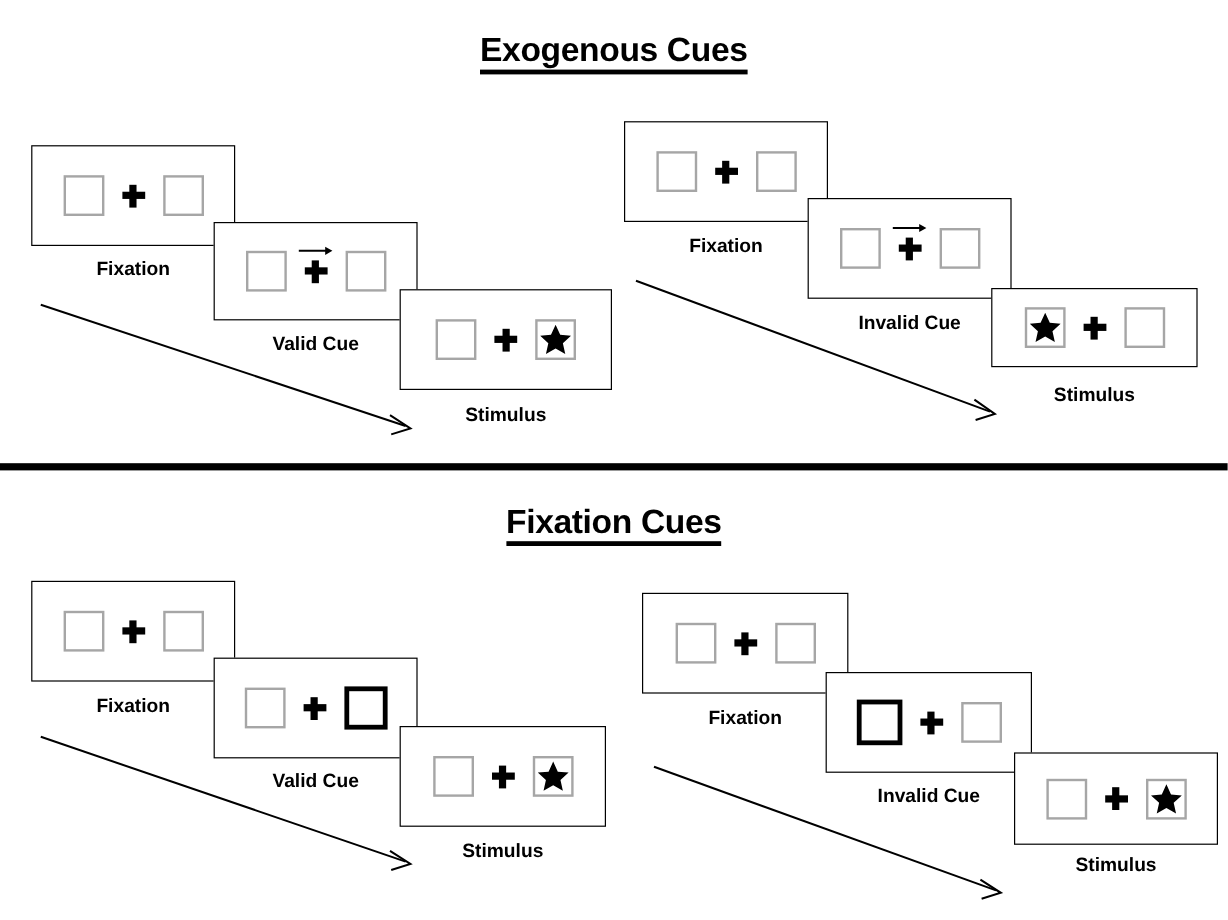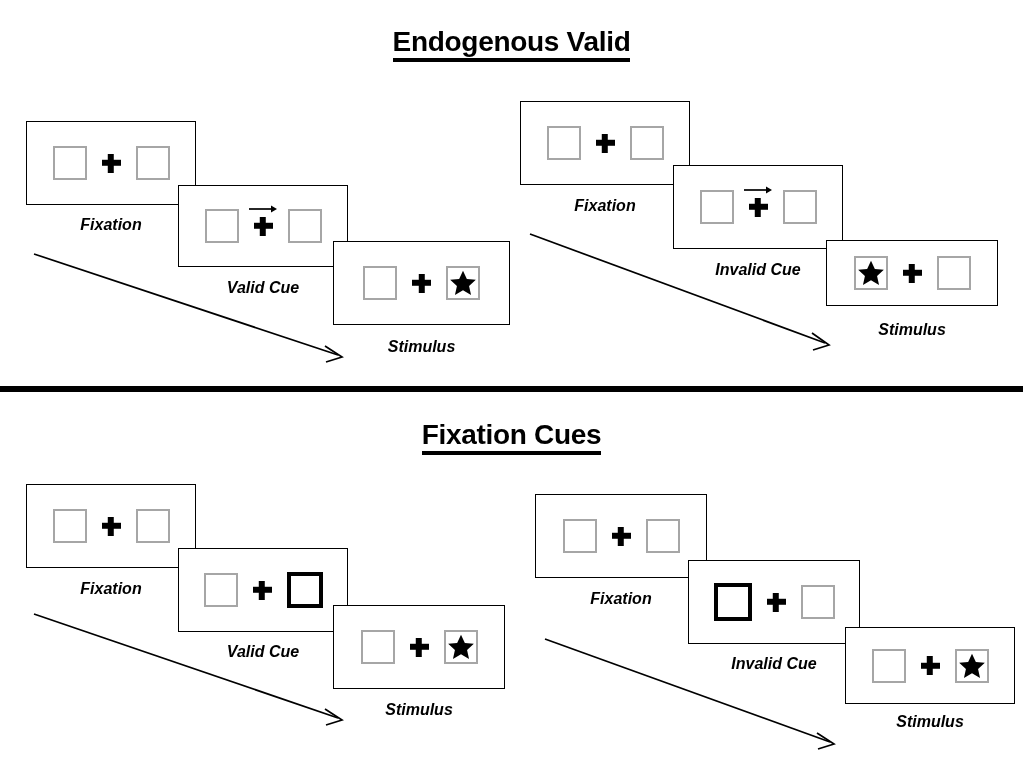--- a/index.html
+++ b/index.html
@@ -111,34 +111,33 @@
     justify-content: center;
   }
 
   
   .caption {
     position: absolute;
     font-size: 16px;
     font-weight: bold;
     white-space: nowrap;
     text-align: center;
-    font-style: italic;
   }
 
   
   .flow-arrow {
     position: absolute;
     pointer-events: none;
   }
 </style>
 </head>
 <body>
 
 <div class="section-title" style="top:26px;">
-  <span>Endogenous Valid</span>
+  <span>Exogenous Cues</span>
 </div>
 
 <div class="frame" style="left:26px; top:121px; width:170px; height:84px;">
   <div class="frame-inner">
     <div class="pbox" style="width:34px;height:34px;"></div>
     <div class="gap" style="width:15px;"></div>
     <div class="cross" style="width:19px;height:19px;"></div>
     <div class="gap" style="width:15px;"></div>
     <div class="pbox" style="width:34px;height:34px;"></div>
   </div>

